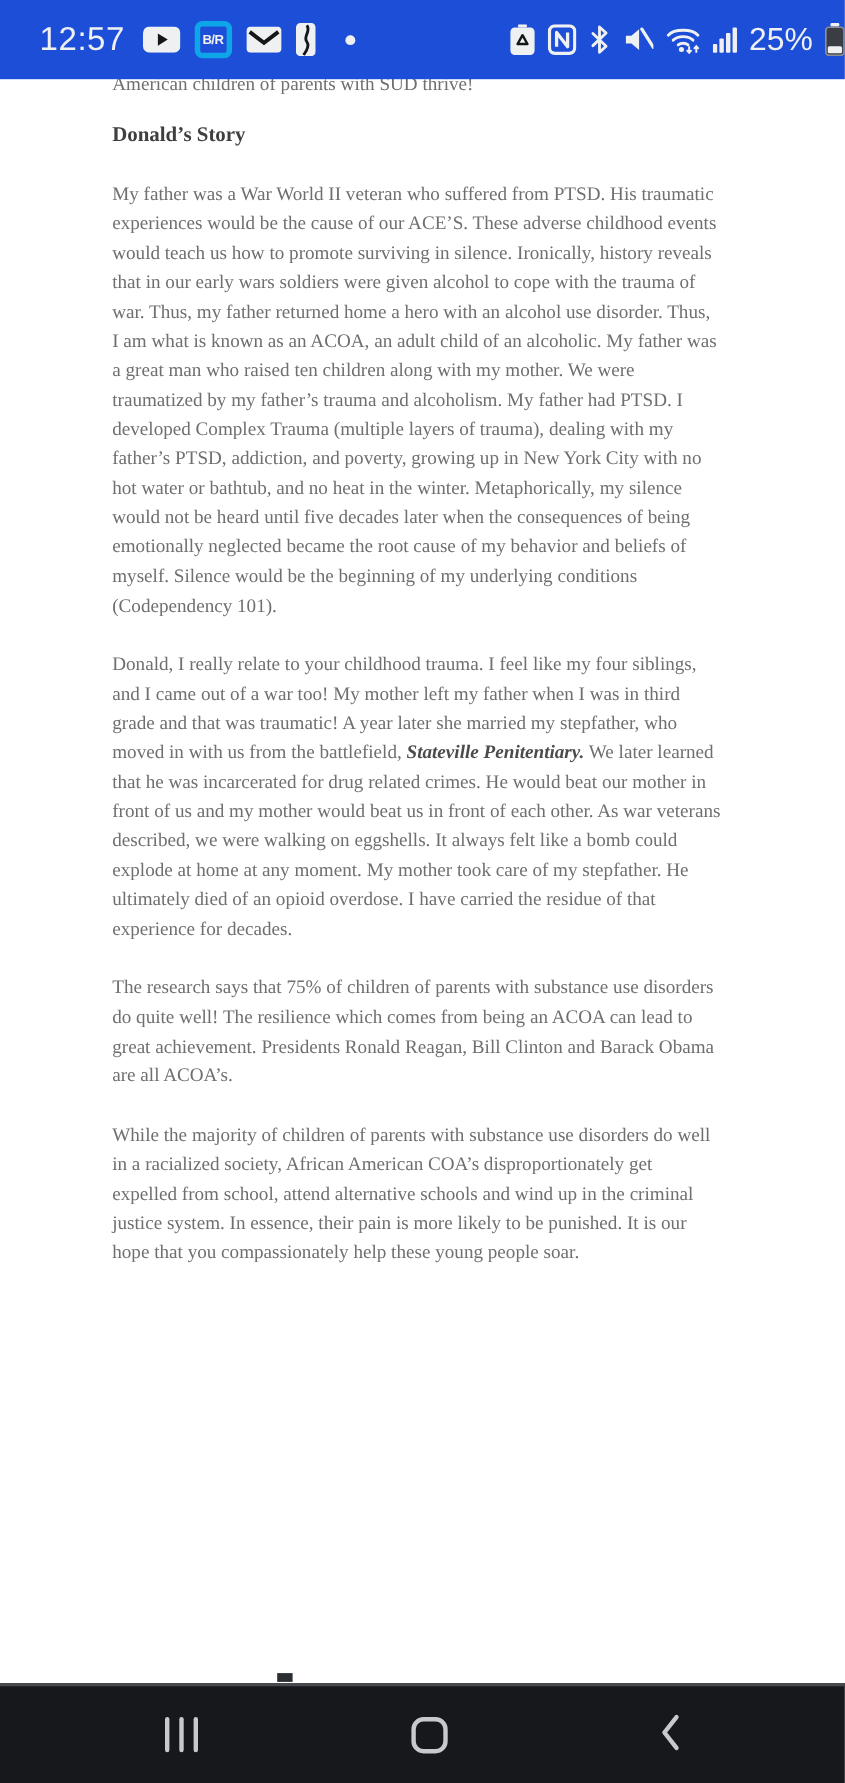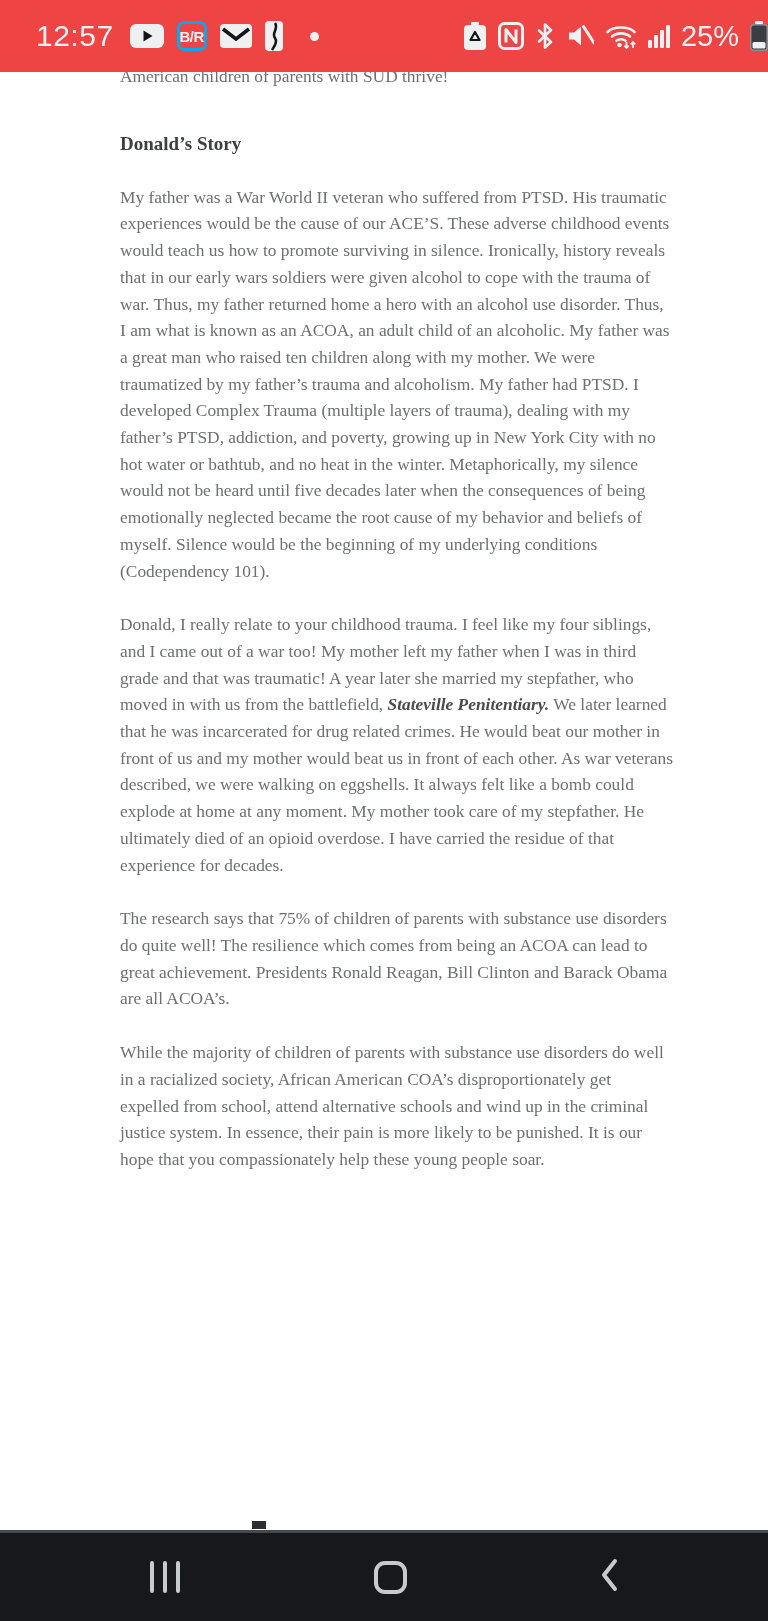--- a/index.html
+++ b/index.html
@@ -3,44 +3,44 @@
 <meta charset="utf-8">
 <style>
   html,body{margin:0;padding:0;}
   body{
     width:768px;height:1621px;position:relative;overflow:hidden;
     background:#ffffff;font-family:"Liberation Serif","DejaVu Serif",serif;
   }
   
   .statusbar{
     position:absolute;top:0;left:0;width:768px;height:72px;z-index:10;
-    background:#ef4444;color:#eef0f2;box-sizing:border-box;
+    background:#1d4ed8;color:#eef0f2;box-sizing:border-box;
     display:flex;align-items:center;padding:16px 0 16px 36px;
     font-family:"Liberation Sans","DejaVu Sans",sans-serif;
   }
   .sb-time{font-size:30px;letter-spacing:.5px;}
   .sb-left{display:flex;align-items:center;gap:13px;margin-left:16px;}
   .sb-dot{width:9px;height:9px;border-radius:50%;background:#eef0f2;margin-left:14px;}
   .sb-right{display:flex;align-items:center;gap:11px;margin-left:auto;}
   .sb-pct{font-size:29px;}
   .br-box{
-    width:24px;height:24px;border:3px solid #0ea5e9;border-radius:7px;
+    width:24px;height:24px;border:5px solid #0ea5e9;border-radius:7px;
     display:flex;align-items:center;justify-content:center;
-    font-weight:700;font-size:15px;color:#eef0f2;letter-spacing:-0.5px;
+    font-weight:700;font-size:12px;color:#eef0f2;letter-spacing:-0.5px;
   }
   .icon{display:inline-flex;align-items:center;justify-content:center;}
   
   .page{
-    position:absolute;top:63px;left:120px;width:557px;
+    position:absolute;top:63px;left:102px;width:557px;
     color:#6e6f70;font-size:17.4px;line-height:26.7px;
   }
   .page p{margin:27px 4px 0 0;}
   .page p.first{margin:0;}
   .page h2{
-    margin:40px 0 0 0;font-size:19px;line-height:27px;
+    margin:19px 0 0 0;font-size:19px;line-height:27px;
     color:#3e3f41;font-weight:700;
   }
   .bi{font-weight:700;font-style:italic;color:#4b4b4d;}
   
   .navbar{
     position:absolute;left:0;bottom:0;width:768px;height:91px;box-sizing:border-box;
     background:#16181c;border-top:3px solid #46494e;
     display:flex;align-items:center;justify-content:space-between;
     padding:0 150px;z-index:10;
   }

